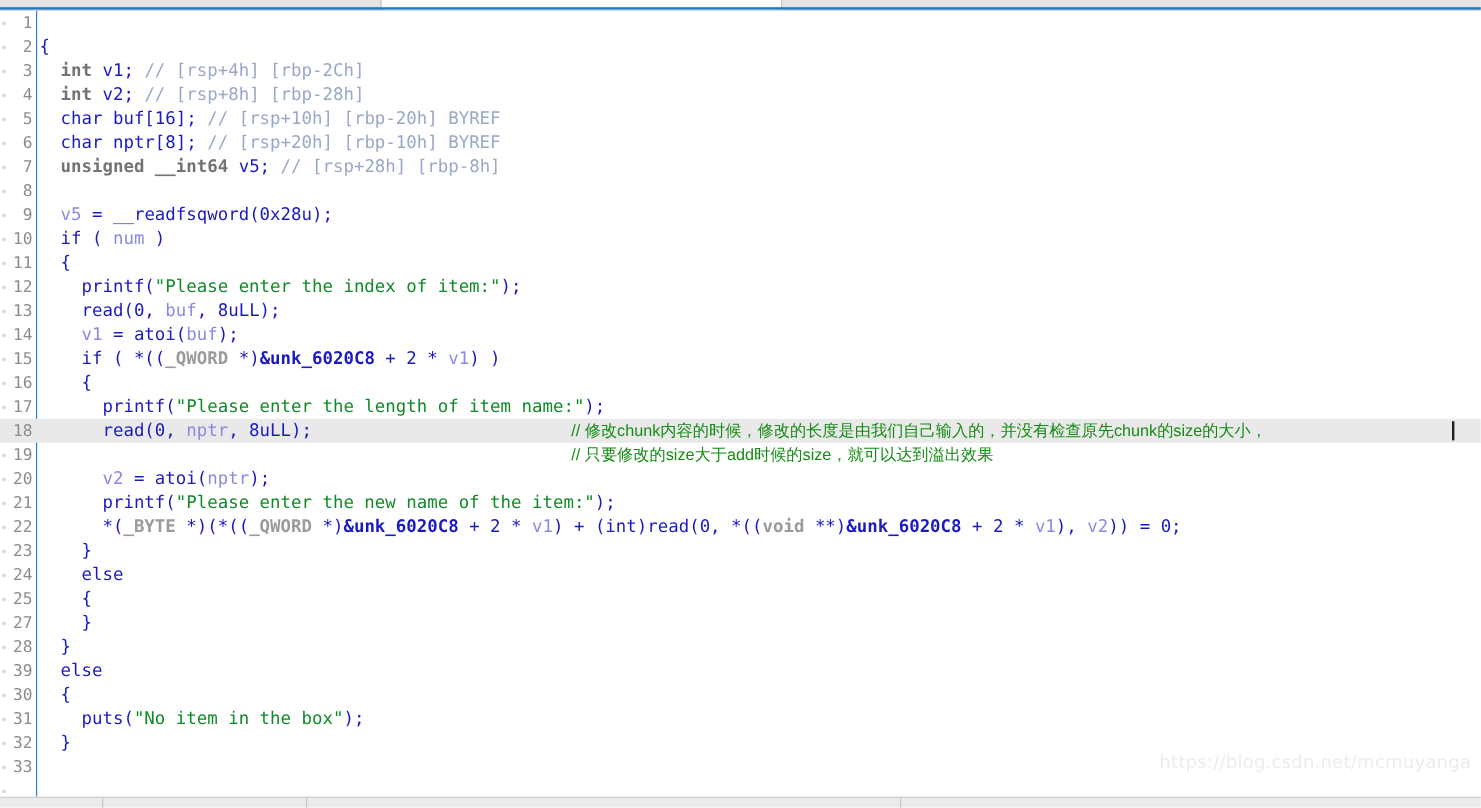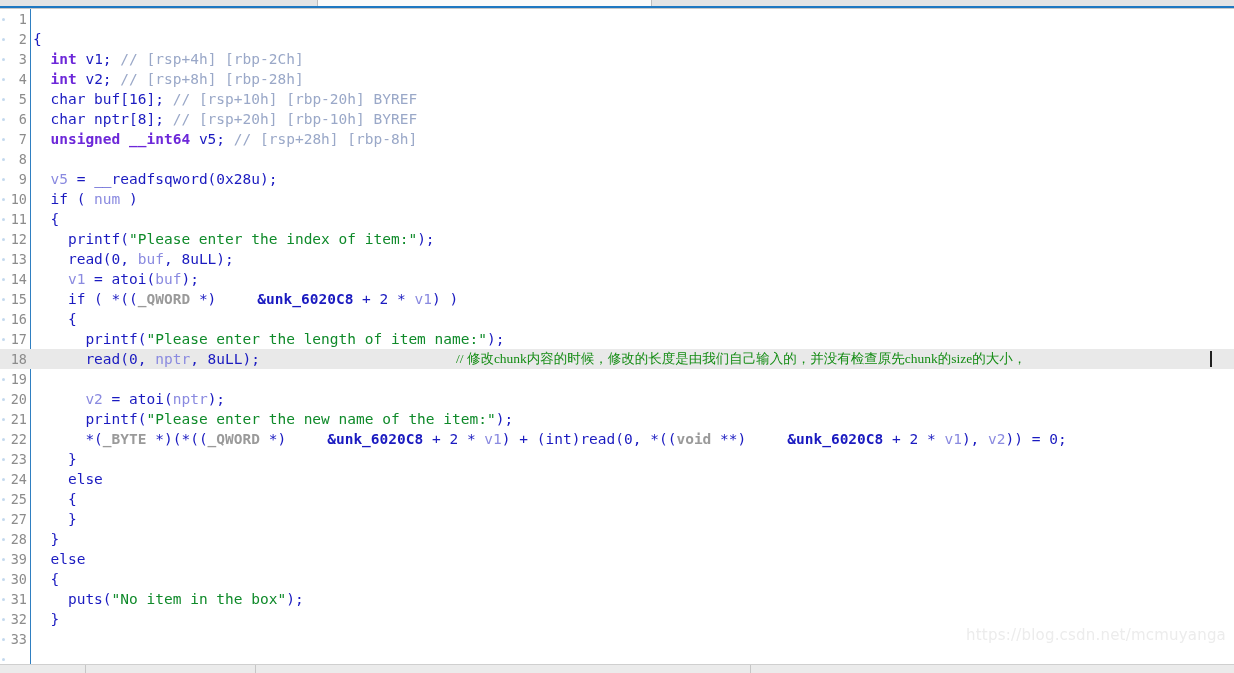--- a/index.html
+++ b/index.html
@@ -109,31 +109,31 @@
     font-family: "DejaVu Sans Mono", "Liberation Mono", monospace;
   }
   .code {
     position: absolute;
     left: 33px;
     top: 0;
     white-space: pre;
   }
 
   
-  .kw   { color: #6d28d9; font-weight: bold; }      
+  .kw   { color: #737373; font-weight: bold; }      
   .plain{ color: #1a1ac0; }                         
   .var  { color: #8a8ae0; }                         
   .fn   { color: #1a1ac0; }                         
   .str  { color: #0f8a2a; }                         
   .cmt  { color: #148c14; }                         
   .cmtb { color: #9aa8c8; }                         
   .typ  { color: #9a9a9a; font-weight: bold; }                         
-  .glob { color: #1a1ac0; font-weight: bold; margin-left: 41px; }
-
-  .cjk { font-family: Liberation Serif, serif; }
+  .glob { color: #1a1ac0; font-weight: bold; }
+
+  .cjk { font-family: Liberation Sans, sans-serif; margin-left: 20px; }
 
   .caret {
     position: absolute;
     top: 2px;
     width: 2px;
     height: 16px;
     background: #202020;
   }
 
   
@@ -226,21 +226,21 @@
         <div class="line"><span class="lineno">9</span><span class="code"><span class="plain">  </span><span class="var">v5</span><span class="plain"> = __readfsqword(0x28u);</span></span></div>
         <div class="line"><span class="lineno">10</span><span class="code"><span class="plain">  if ( </span><span class="var">num</span><span class="plain"> )</span></span></div>
         <div class="line"><span class="lineno">11</span><span class="code"><span class="plain">  {</span></span></div>
         <div class="line"><span class="lineno">12</span><span class="code"><span class="plain">    printf(</span><span class="str">"Please enter the index of item:"</span><span class="plain">);</span></span></div>
         <div class="line"><span class="lineno">13</span><span class="code"><span class="plain">    read(0, </span><span class="var">buf</span><span class="plain">, 8uLL);</span></span></div>
         <div class="line"><span class="lineno">14</span><span class="code"><span class="plain">    </span><span class="var">v1</span><span class="plain"> = atoi(</span><span class="var">buf</span><span class="plain">);</span></span></div>
         <div class="line"><span class="lineno">15</span><span class="code"><span class="plain">    if ( *((</span><span class="typ">_QWORD</span><span class="plain"> *)</span><span class="glob">&amp;unk_6020C8</span><span class="plain"> + 2 * </span><span class="var">v1</span><span class="plain">) )</span></span></div>
         <div class="line"><span class="lineno">16</span><span class="code"><span class="plain">    {</span></span></div>
         <div class="line"><span class="lineno">17</span><span class="code"><span class="plain">      printf(</span><span class="str">"Please enter the length of item name:"</span><span class="plain">);</span></span></div>
         <div class="line hl"><span class="lineno">18</span><span class="code"><span class="plain">      read(0, </span><span class="var">nptr</span><span class="plain">, 8uLL);</span></span><span class="cmt cjk" style="position: absolute; left: 456px; top: 0px; font-size: 13.5px;">// 修改chunk内容的时候，修改的长度是由我们自己输入的，并没有检查原先chunk的size的大小，</span><span class="caret" style="left: 1210px;"></span></div>
-        <div class="line"><span class="lineno">19</span><span class="code"><span class="plain"></span></span></div>
+        <div class="line"><span class="lineno">19</span><span class="code"><span class="plain"></span></span><span class="cmt cjk" style="position: absolute; left: 456px; top: 0px; font-size: 13.5px;">// 只要修改的size大于add时候的size，就可以达到溢出效果</span></div>
         <div class="line"><span class="lineno">20</span><span class="code"><span class="plain">      </span><span class="var">v2</span><span class="plain"> = atoi(</span><span class="var">nptr</span><span class="plain">);</span></span></div>
         <div class="line"><span class="lineno">21</span><span class="code"><span class="plain">      printf(</span><span class="str">"Please enter the new name of the item:"</span><span class="plain">);</span></span></div>
         <div class="line"><span class="lineno">22</span><span class="code"><span class="plain">      *(</span><span class="typ">_BYTE</span><span class="plain"> *)(*((</span><span class="typ">_QWORD</span><span class="plain"> *)</span><span class="glob">&amp;unk_6020C8</span><span class="plain"> + 2 * </span><span class="var">v1</span><span class="plain">) + (int)read(0, *((</span><span class="typ">void</span><span class="plain"> **)</span><span class="glob">&amp;unk_6020C8</span><span class="plain"> + 2 * </span><span class="var">v1</span><span class="plain">), </span><span class="var">v2</span><span class="plain">)) = 0;</span></span></div>
         <div class="line"><span class="lineno">23</span><span class="code"><span class="plain">    }</span></span></div>
         <div class="line"><span class="lineno">24</span><span class="code"><span class="plain">    else</span></span></div>
         <div class="line"><span class="lineno">25</span><span class="code"><span class="plain">    {</span></span></div>
         <div class="line"><span class="lineno">27</span><span class="code"><span class="plain">    }</span></span></div>
         <div class="line"><span class="lineno">28</span><span class="code"><span class="plain">  }</span></span></div>
         <div class="line"><span class="lineno">39</span><span class="code"><span class="plain">  else</span></span></div>
         <div class="line"><span class="lineno">30</span><span class="code"><span class="plain">  {</span></span></div>

